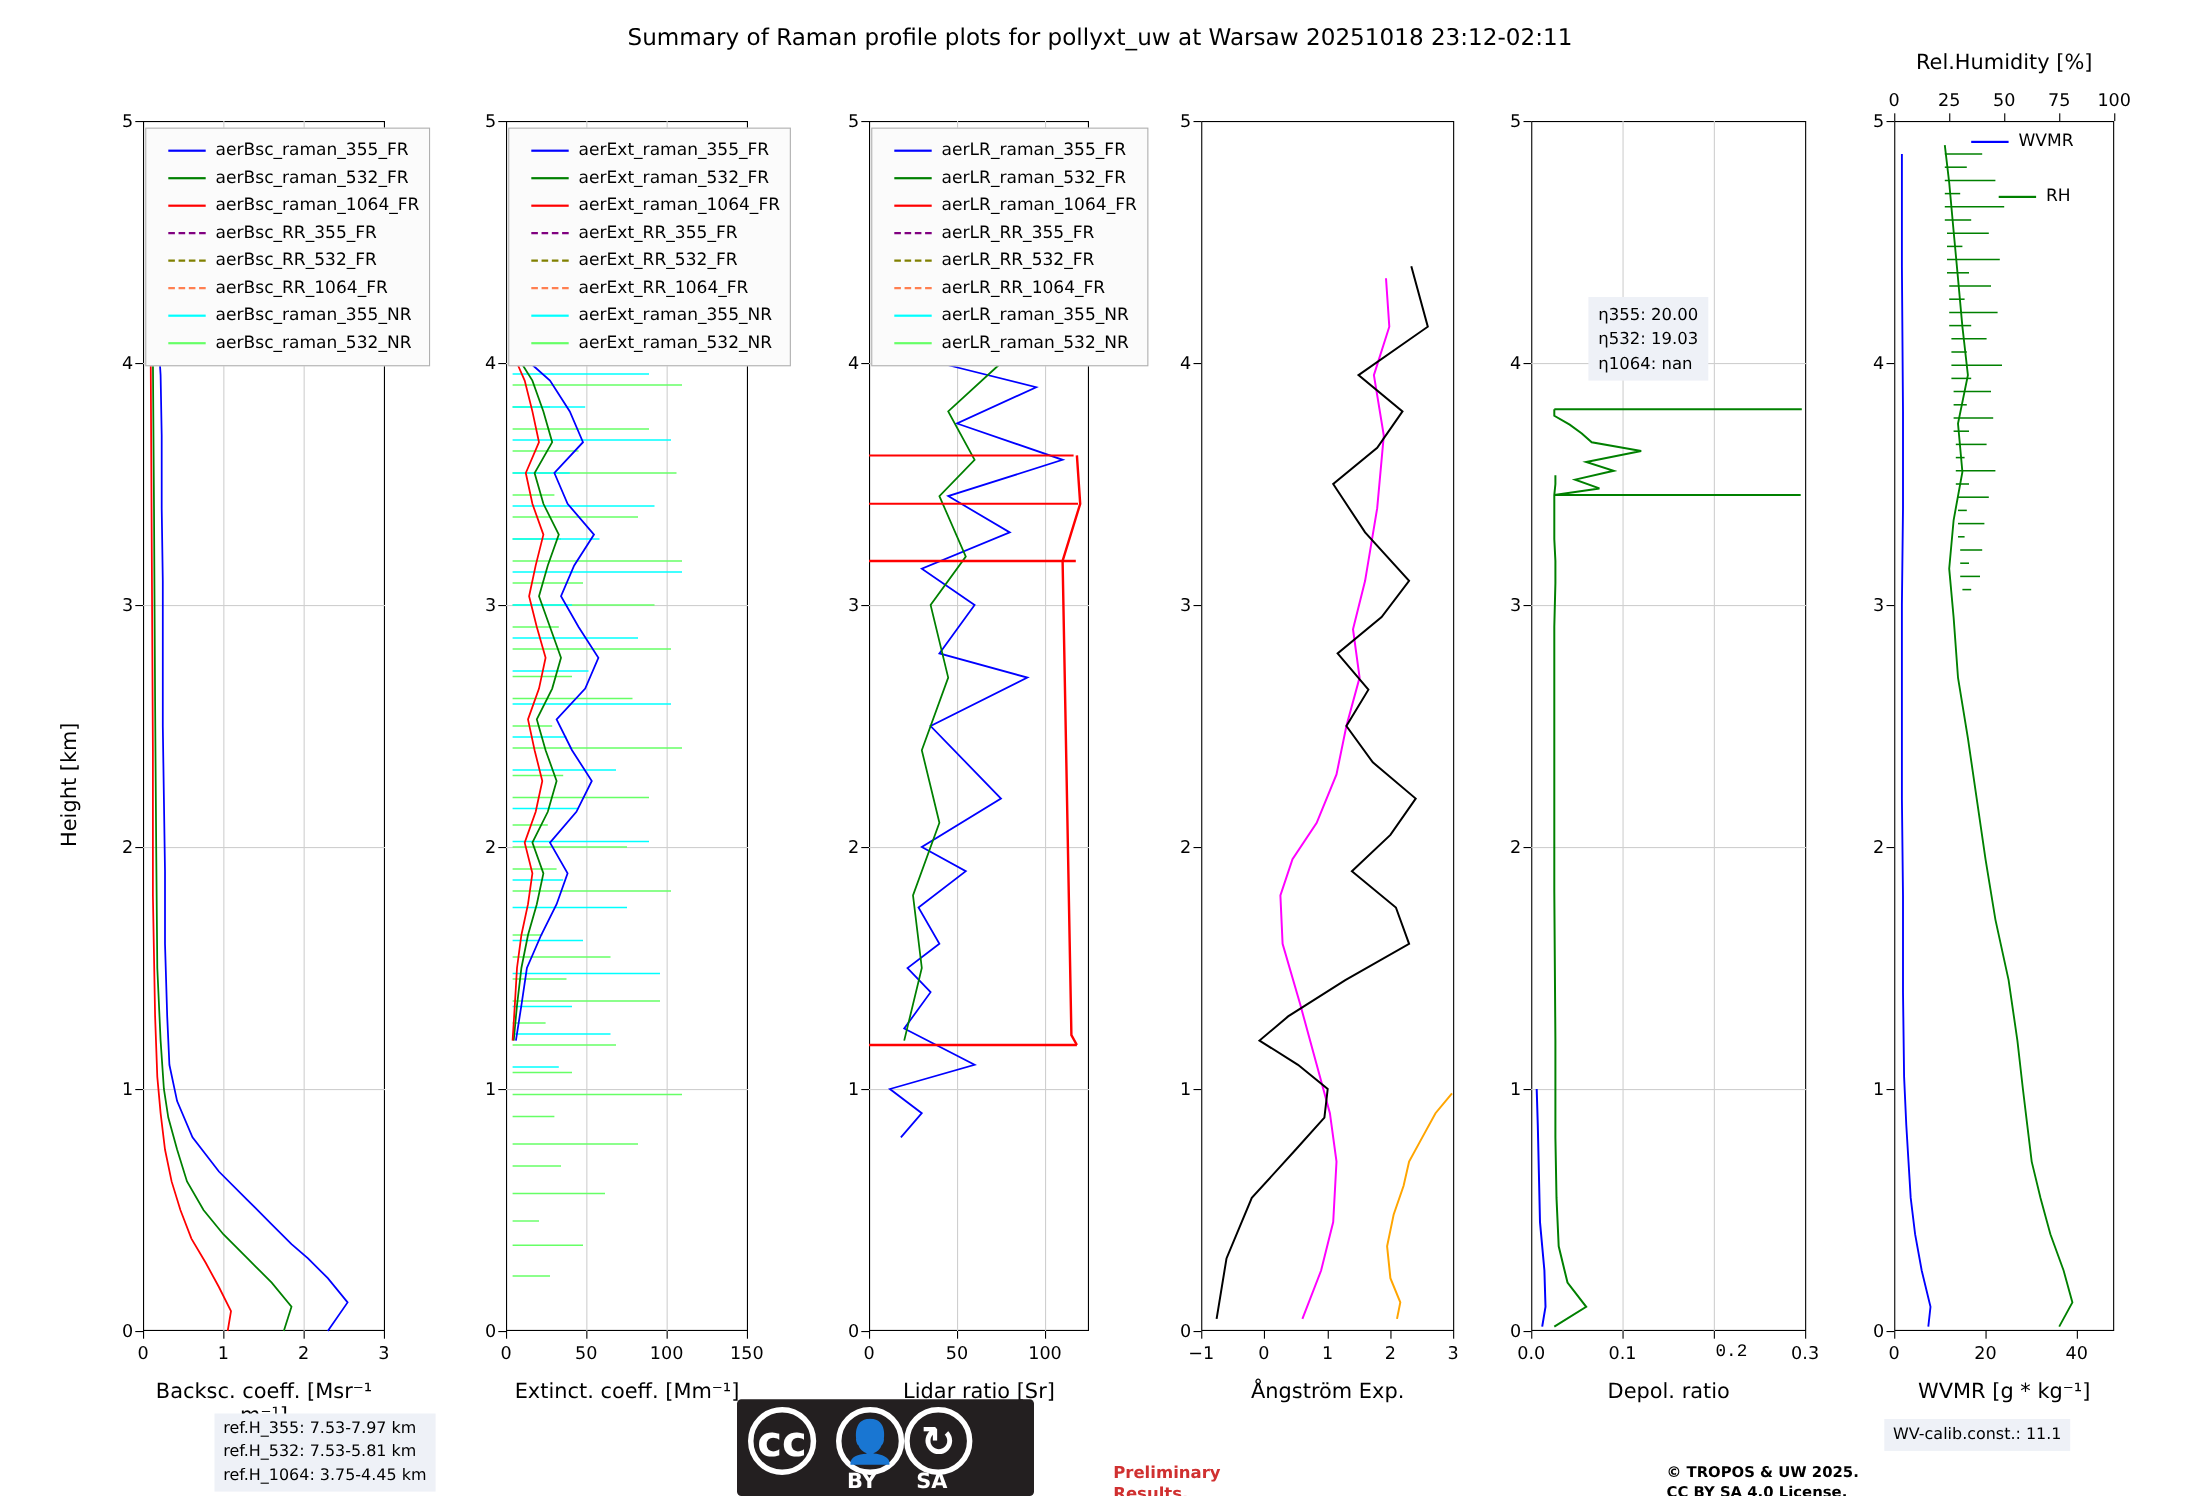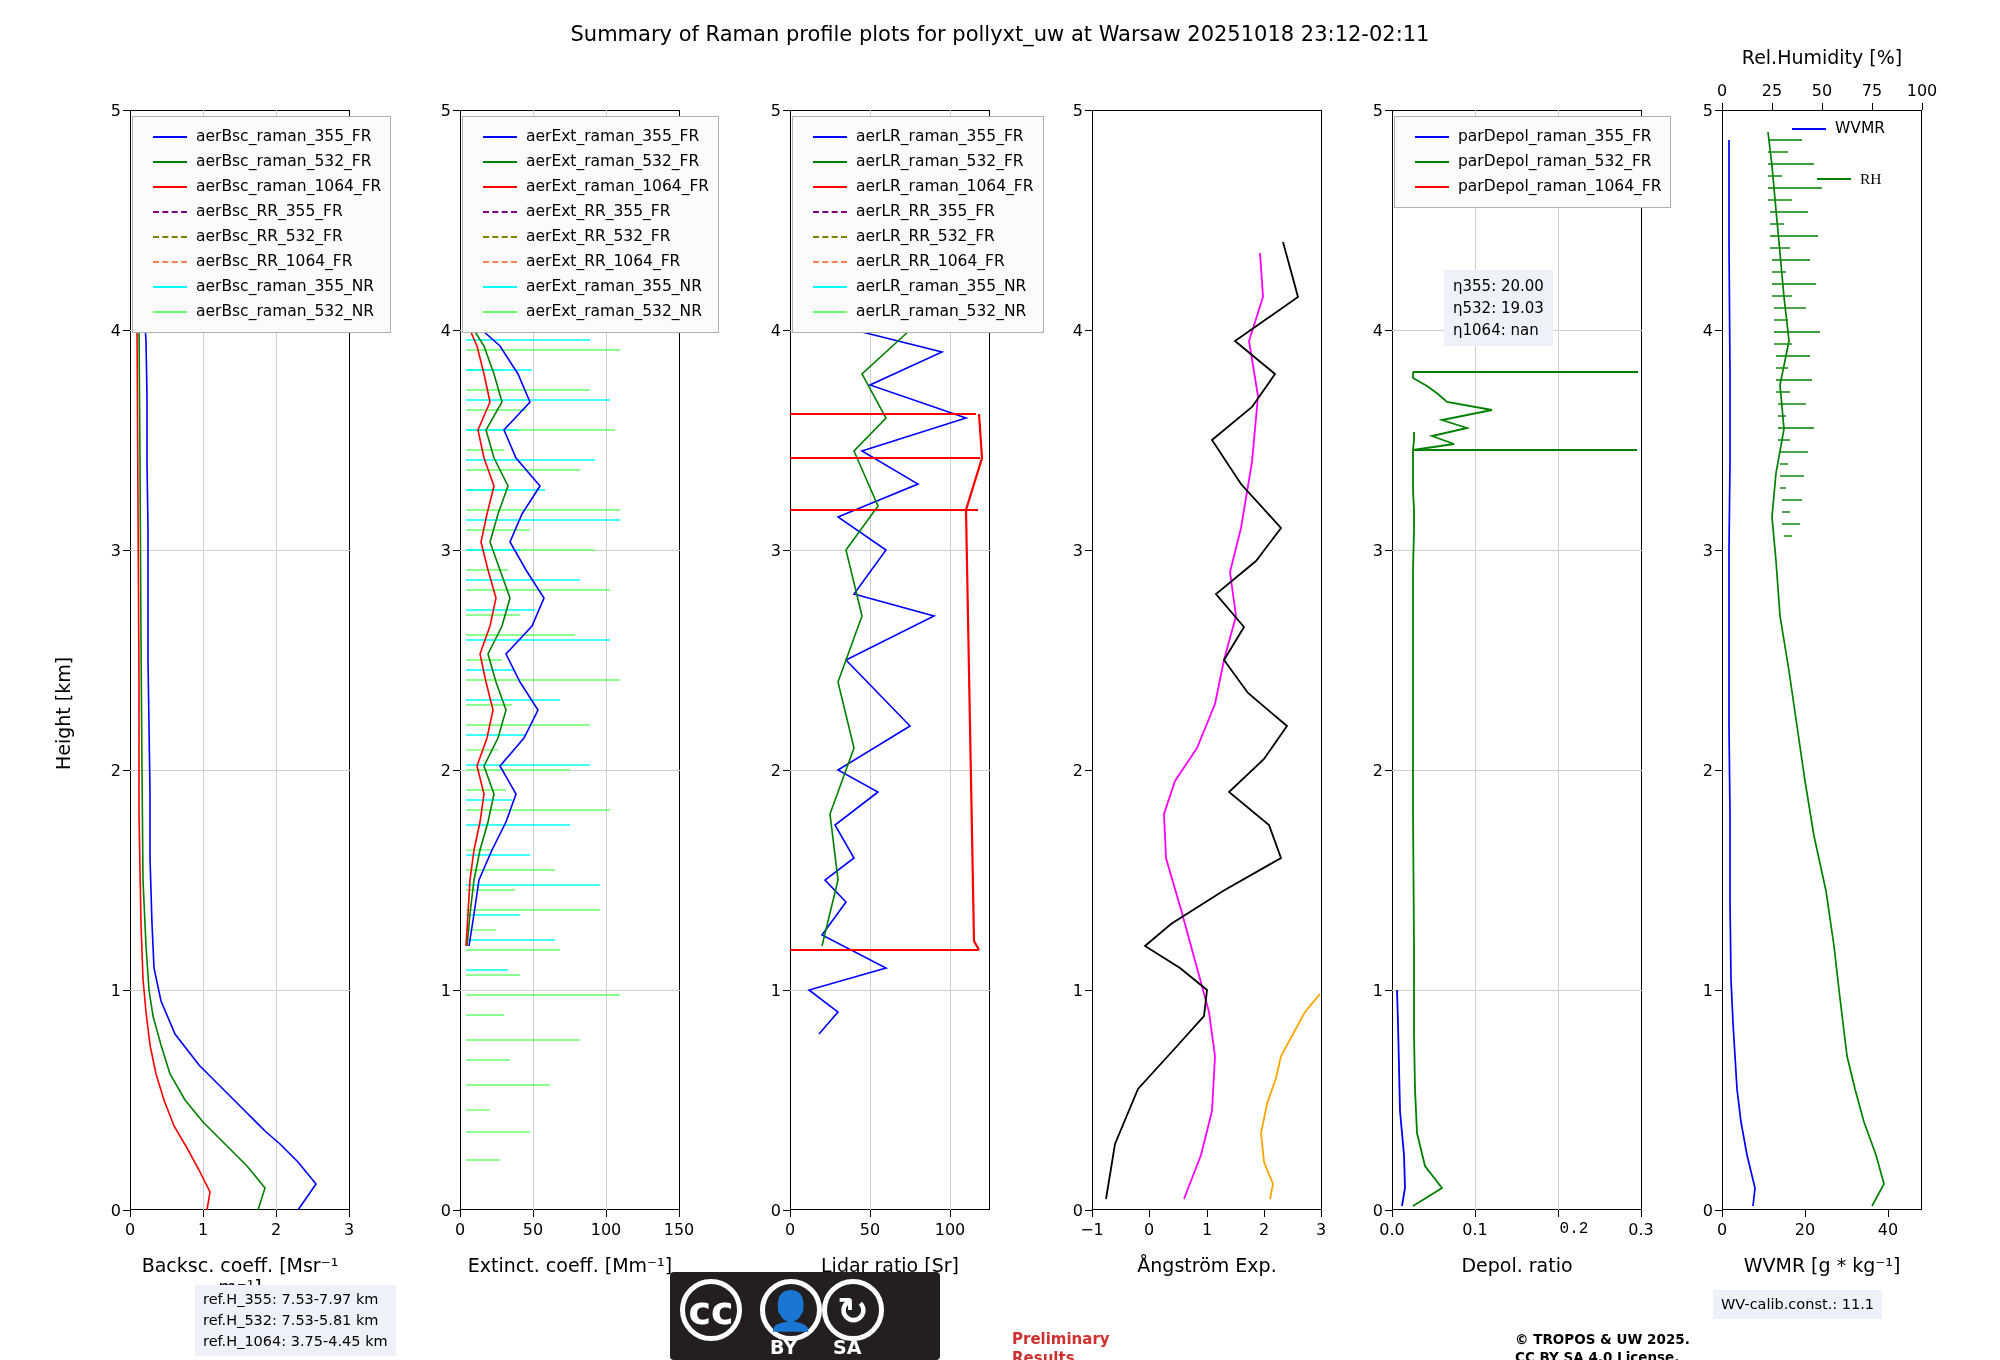--- a/index.html
+++ b/index.html
@@ -444,34 +444,20 @@
   <div class="xlabel">Depol. ratio</div>
 
   <svg width="250" height="1100" viewBox="0 0 250 1100">
     <polyline fill="none" stroke="#0000ff" stroke-width="1.8" points="10,1096 13,1078 12,1045 8,1001 7,957 6,913 5,880"></polyline>
     <polyline fill="none" stroke="#008000" stroke-width="1.8" points="21,1096 50,1078 33,1056 25,1023 23,979 22,924 22,836 21,700 21,560 21,460 22,420 22,400 21,380 21,340 22,330 22,322"></polyline>
     <path d="M21,340 L245,340" stroke="#008000" stroke-width="1.8" fill="none"></path>
     <path d="M21,262 L246,262" stroke="#008000" stroke-width="1.8" fill="none"></path>
     <polyline fill="none" stroke="#008000" stroke-width="1.8" points="21,340 62,334 40,326 75,318 50,310 100,300 55,292 46,284 35,276 21,268 21,262"></polyline>
   </svg>
 
-  <div class="legend" style="left:2px;top:6px;">
-    <div class="row">
-        <span class="swatch" style="border-top-style:solid;border-top-color:#0000ff;"></span>
-        <span>parDepol_raman_355_FR</span>
-      </div>
-    <div class="row">
-        <span class="swatch" style="border-top-style:solid;border-top-color:#008000;"></span>
-        <span>parDepol_raman_532_FR</span>
-      </div>
-    <div class="row">
-        <span class="swatch" style="border-top-style:solid;border-top-color:#ff0000;"></span>
-        <span>parDepol_raman_1064_FR</span>
-      </div>
-  </div>
 
   <div class="note-box" style="left:52px;top:160px;">
     <div>η355:  20.00</div>
     <div>η532:  19.03</div>
     <div>η1064: nan</div>
   </div>
 </div>
 
 <div class="panel" style="left:1722px;width:200px;">
   <div class="plotbox"></div>
@@ -550,21 +536,21 @@
       <path d="M62,426 L70,426"></path>
     </g>
   </svg>
 
   <div class="legend" style="left:70px;top:6px;border:0;background:transparent;padding:0;">
     <div class="row">
         <span class="swatch" style="border-top-style:solid;border-top-color:#0000ff;"></span>
         <span>WVMR</span>
       </div>
   </div>
-  <div class="legend" style="left:95px;top:56px;border:0;background:transparent;padding:0;font-family:Liberation Serif, serif;">
+  <div class="legend" style="left:95px;top:56px;border:0;background:transparent;padding:0;">
     <div class="row">
         <span class="swatch" style="border-top-style:solid;border-top-color:#008000;"></span>
         <span>RH</span>
       </div>
   </div>
 </div>
 
 <div class="footnote" style="left:195px;top:1285px;">
   <div>ref.H_355: 7.53-7.97 km</div>
   <div>ref.H_532: 7.53-5.81 km</div>

